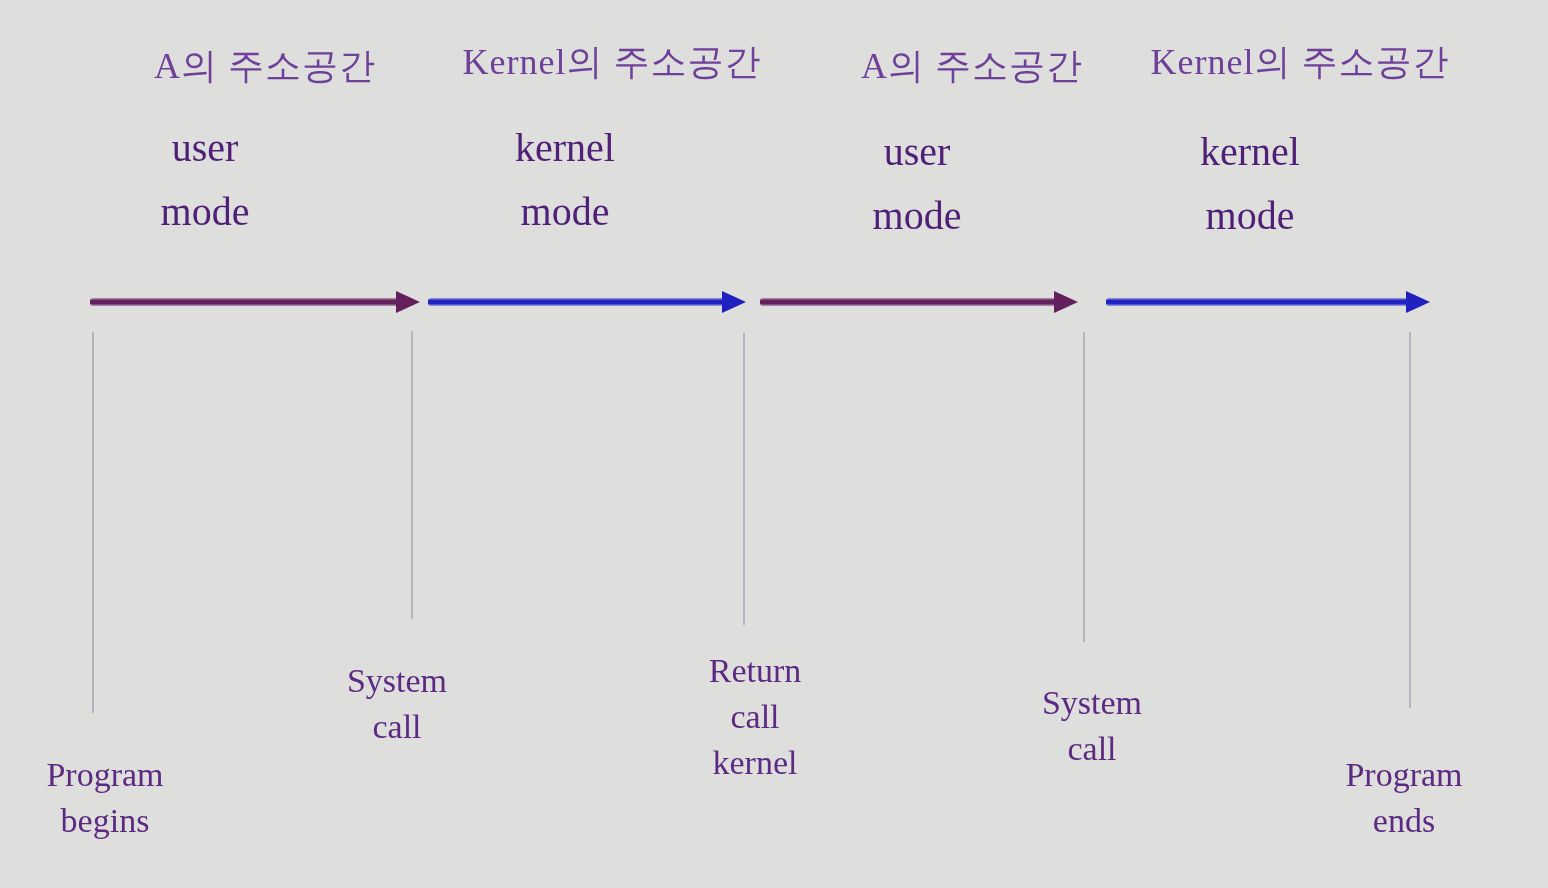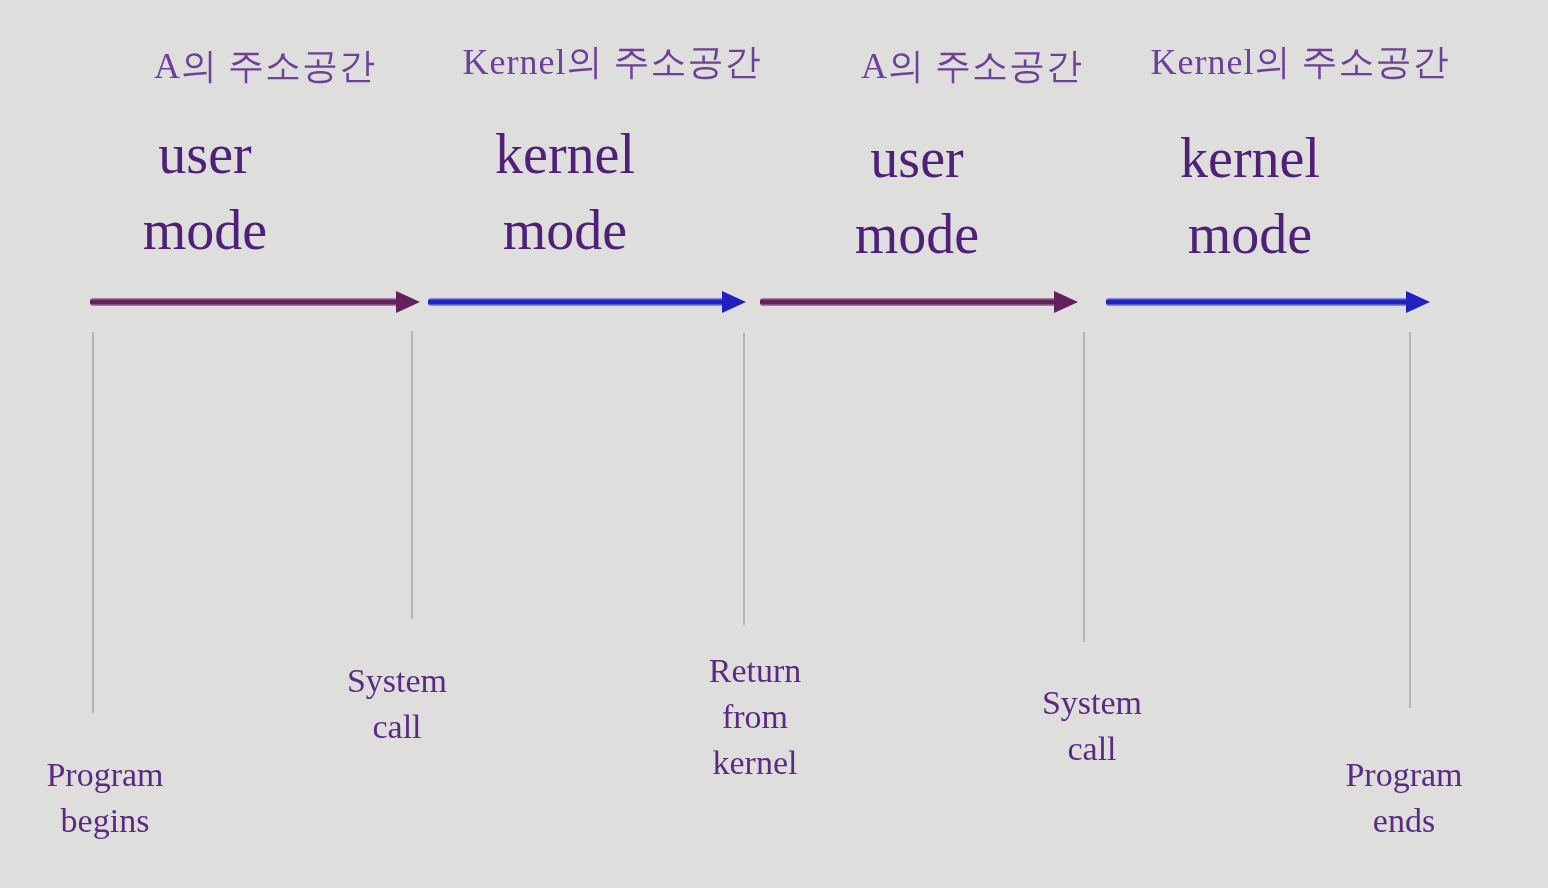--- a/index.html
+++ b/index.html
@@ -26,22 +26,22 @@
     text-decoration-thickness: 2.5px;
     text-underline-offset: 7px;
     white-space: nowrap;
     letter-spacing: 1px;
   }
 
   
   .mode-label {
     position: absolute;
     transform: translateX(-50%);
-    font-size: 56px;
-    line-height: 76px;
+    font-size: 40px;
+    line-height: 64px;
     color: var(--mode-text, #502078);
     text-align: center;
     white-space: pre-line;
   }
 
   
   .arrow {
     position: absolute;
     top: 291px;
     height: 22px;
@@ -130,20 +130,20 @@
   <div class="tick" style="left:411px;  top:331px; height:288px;"></div>
   <div class="tick" style="left:743px;  top:333px; height:292px;"></div>
   <div class="tick" style="left:1083px; top:332px; height:310px;"></div>
   <div class="tick" style="left:1409px; top:332px; height:376px;"></div>
 
   <div class="event-label" style="left:105px;  top:752px;">Program
 begins</div>
   <div class="event-label" style="left:397px;  top:658px;">System
 call</div>
   <div class="event-label" style="left:755px;  top:648px;">Return
-from
+call
 kernel</div>
   <div class="event-label" style="left:1092px; top:680px;">System
 call</div>
   <div class="event-label" style="left:1404px; top:752px;">Program
 ends</div>
 
 </div>
 
 </body></html>

